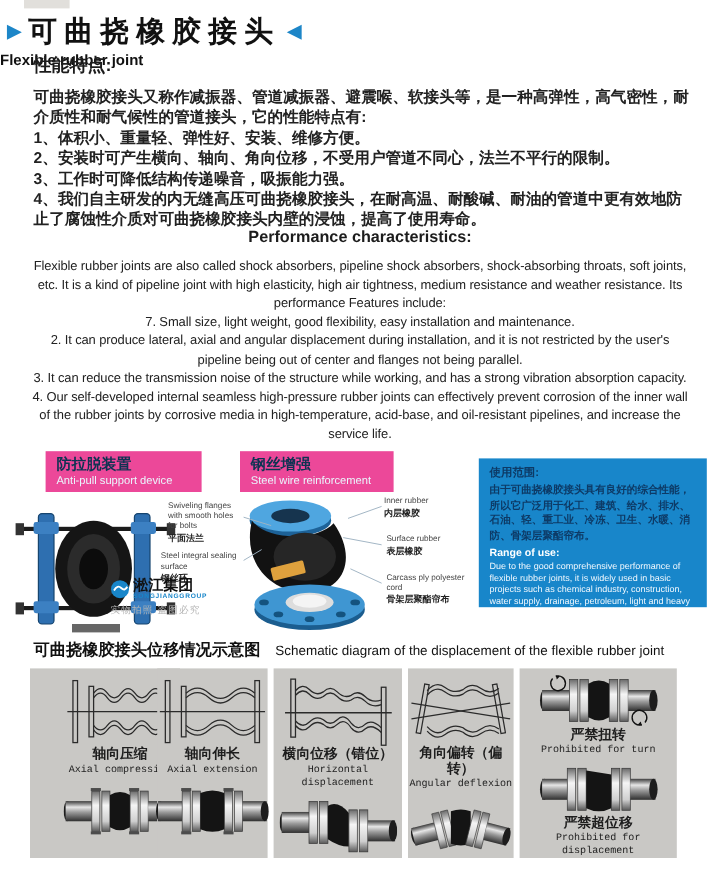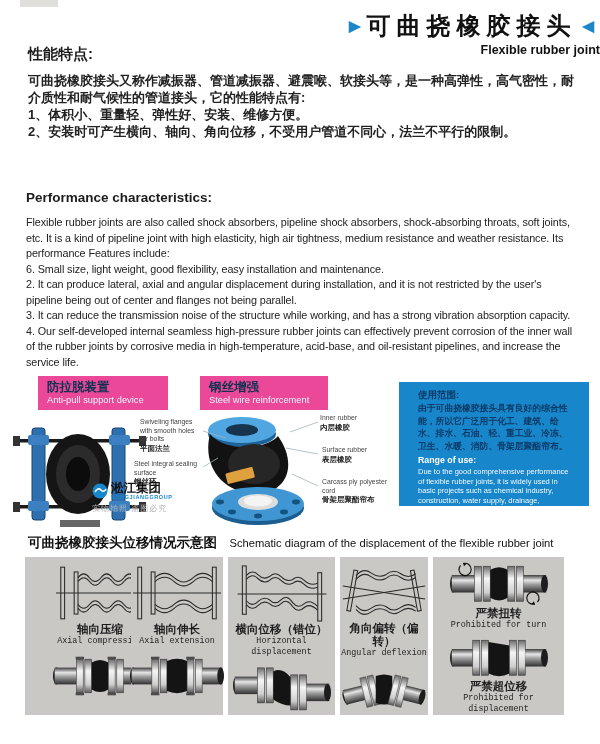--- a/index.html
+++ b/index.html
@@ -1,33 +1,33 @@
 <!DOCTYPE html>
 <html><head>
 <meta charset="utf-8">
 <style>
   html,body{margin:0;padding:0;background:#ffffff;}
   .page{position:relative;width:600px;height:744px;background:#fff;overflow:hidden;
         font-family:"Liberation Sans",sans-serif;color:#1c1c1c;}
   .smudge{position:absolute;left:20px;top:0;width:38px;height:7px;background:#c9c4bd;opacity:.55;}
 
   
-  .header{position:absolute;top:10px;left:0;right:0;text-align:right;}
+  .header{position:absolute;top:10px;left:0;right:0;text-align:left;}
   .title-row{font-size:24px;font-weight:bold;letter-spacing:6px;color:#111;}
   .arrow{color:#1d86c8;font-size:15px;letter-spacing:0;vertical-align:3px;padding:0 6px;}
   .subtitle{font-size:12.5px;font-weight:bold;margin-top:1px;color:#111;}
 
   
   .cn-block{position:absolute;top:45px;left:28px;width:546px;}
   .cn-heading{font-size:15px;font-weight:bold;margin:0 0 8px 0;}
   .cn-text{font-size:13px;font-weight:600;line-height:17px;color:#222;margin:0;}
   .cn-text + .cn-text{margin-top:0;}
 
   
-  .en-block{position:absolute;top:190px;left:26px;width:548px;}
+  .en-block{position:absolute;top:190px;left:26px;width:548px;text-align:center;}
   .en-heading{font-size:13.5px;font-weight:bold;margin:0 0 10px 0;}
   .en-text{font-size:10.8px;line-height:15.5px;color:#222;margin:0;letter-spacing:-0.1px;}
 
   
   .gallery{position:absolute;top:374px;left:0;width:600px;height:160px;}
   .tag{position:absolute;background:#ec4899;padding:4px 9px 5px 9px;box-sizing:border-box;}
   .tag1{left:38px;top:2px;width:130px;}
   .tag2{left:200px;top:2px;width:128px;}
   .tag-cn{font-size:12.5px;font-weight:bold;color:#0e3352;line-height:14px;}
   .tag-en{font-size:9.3px;color:#eaf6fd;margin-top:1px;line-height:10px;}
@@ -40,21 +40,21 @@
   .co-r1{left:320px;top:40px;width:74px;}
   .co-r2{left:322px;top:72px;width:74px;}
   .co-r3{left:322px;top:104px;width:74px;}
   .callout-lines{position:absolute;left:0;top:0;pointer-events:none;}
   .wm{position:absolute;left:92px;top:108px;width:110px;}
   .wm-row{display:flex;align-items:center;gap:3px;}
   .wm-txt .wm-cn{font-size:12.5px;font-weight:bold;color:#111;line-height:12px;}
   .wm-txt .wm-en{font-size:5.5px;font-weight:bold;color:#1886ca;letter-spacing:.6px;line-height:6px;}
   .wm-note{font-size:8px;color:#b5b5b5;margin-top:3px;letter-spacing:1px;}
   .range-box{position:absolute;left:399px;top:8px;width:190px;height:124px;background:#1886ca;
-             padding:7px 19px;box-sizing:border-box;overflow:hidden;}
+             padding:7px 9px;box-sizing:border-box;overflow:hidden;}
   .range-cn-h{font-size:9.5px;font-weight:bold;color:#0d3a66;line-height:12px;}
   .range-cn-b{font-size:8.8px;font-weight:bold;color:#0d3a66;line-height:12.5px;margin-top:1px;}
   .range-en-h{font-size:8.8px;font-weight:bold;color:#ffffff;margin-top:3px;line-height:11px;}
   .range-en-b{font-size:7.5px;color:#f0f8fe;line-height:9.6px;margin-top:1px;}
 
   
   .schem-head{position:absolute;top:533px;left:28px;white-space:nowrap;}
   .schem-cn{font-size:13.5px;font-weight:bold;color:#111;}
   .schem-en{font-size:11.2px;color:#111;margin-left:8px;}
   .panel{position:absolute;top:557px;height:158px;background:#c9c8c5;
@@ -101,26 +101,28 @@
       <span class="arrow">▶</span><span>可曲挠橡胶接头</span><span class="arrow">◀</span>
     </div>
     <div class="subtitle">Flexible rubber joint</div>
   </div>
 
   <div class="cn-block">
     <div class="cn-heading">性能特点:</div>
     <p class="cn-text">可曲挠橡胶接头又称作减振器、管道减振器、避震喉、软接头等，是一种高弹性，高气密性，耐介质性和耐气候性的管道接头，它的性能特点有:</p>
     <p class="cn-text">1、体积小、重量轻、弹性好、安装、维修方便。</p>
     <p class="cn-text">2、安装时可产生横向、轴向、角向位移，不受用户管道不同心，法兰不平行的限制。</p>
+    <p class="cn-text">3、工作时可降低结构传递噪音，吸振能力强。</p>
+    <p class="cn-text">4、我们自主研发的内无缝高压可曲挠橡胶接头，在耐高温、耐酸碱、耐油的管道中更有效地防止了腐蚀性介质对可曲挠橡胶接头内壁的浸蚀，提高了使用寿命。</p>
   </div>
 
   <div class="en-block">
     <div class="en-heading">Performance characteristics:</div>
     <p class="en-text">Flexible rubber joints are also called shock absorbers, pipeline shock absorbers, shock-absorbing throats, soft joints, etc. It is a kind of pipeline joint with high elasticity, high air tightness, medium resistance and weather resistance. Its performance Features include:</p>
-    <p class="en-text">6. Small size, light weight, good flexibility, easy installation and maintenance.</p>
+    <p class="en-text">7. Small size, light weight, good flexibility, easy installation and maintenance.</p>
     <p class="en-text">2. It can produce lateral, axial and angular displacement during installation, and it is not restricted by the user's pipeline being out of center and flanges not being parallel.</p>
     <p class="en-text">3. It can reduce the transmission noise of the structure while working, and has a strong vibration absorption capacity.</p>
     <p class="en-text">4. Our self-developed internal seamless high-pressure rubber joints can effectively prevent corrosion of the inner wall of the rubber joints by corrosive media in high-temperature, acid-base, and oil-resistant pipelines, and increase the service life.</p>
   </div>
 
   <div class="gallery">
 
     <div class="tag tag1">
       <div class="tag-cn">防拉脱装置</div>
       <div class="tag-en">Anti-pull support device</div>

